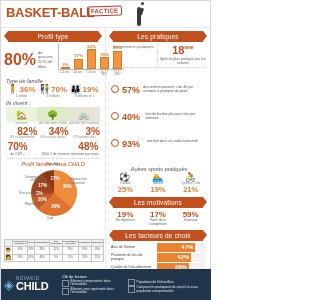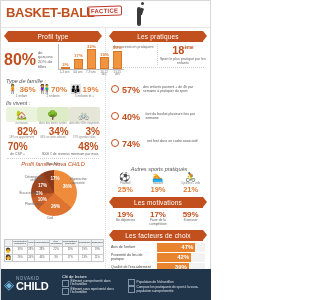--- a/index.html
+++ b/index.html
@@ -285,21 +285,21 @@
      <div class="st-pct">57%</div>
      <div class="st-txt">des enfants passent + de 4h par semaine à pratiquer du sport</div>
    </div>
           <div class="statrow">
      <div class="st-ico"></div>
      <div class="st-pct">40%</div>
      <div class="st-txt">font du basket plusieurs fois par semaine</div>
    </div>
           <div class="statrow">
      <div class="st-ico"></div>
-     <div class="st-pct">74%</div>
+     <div class="st-pct">93%</div>
      <div class="st-txt">ont font dans un cadre associatif</div>
    </div>
         </div>
 
       <div class="sublabel" style="text-align:center;">Autres sports pratiqués</div>
       <div class="sportrow" id="sportRow">
           <div class="sportcell">
      <div class="sp-ico">⚽</div>
      <div class="sp-cap">Football</div>
      <div class="sp-pct">25%</div>

